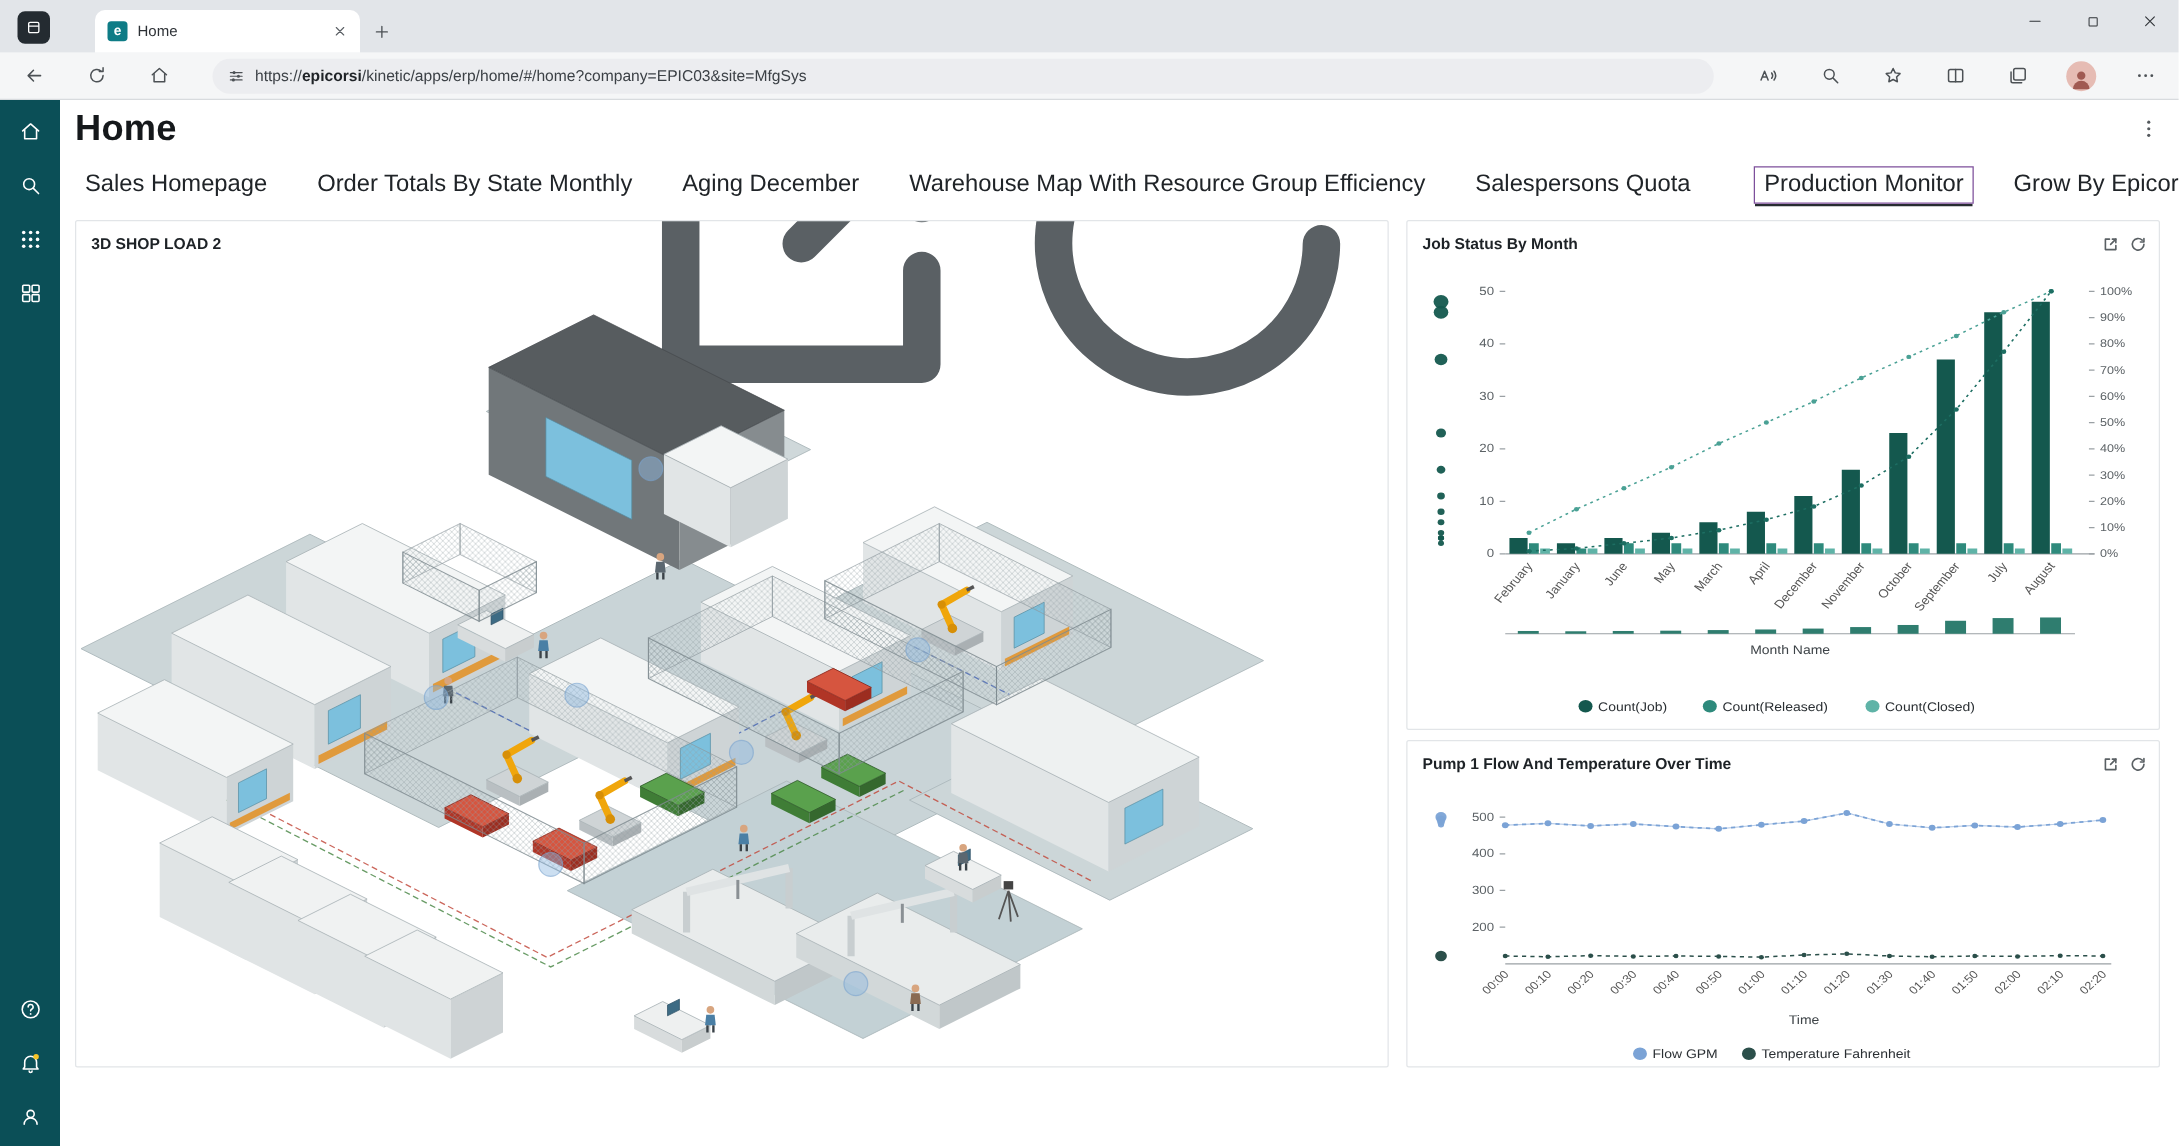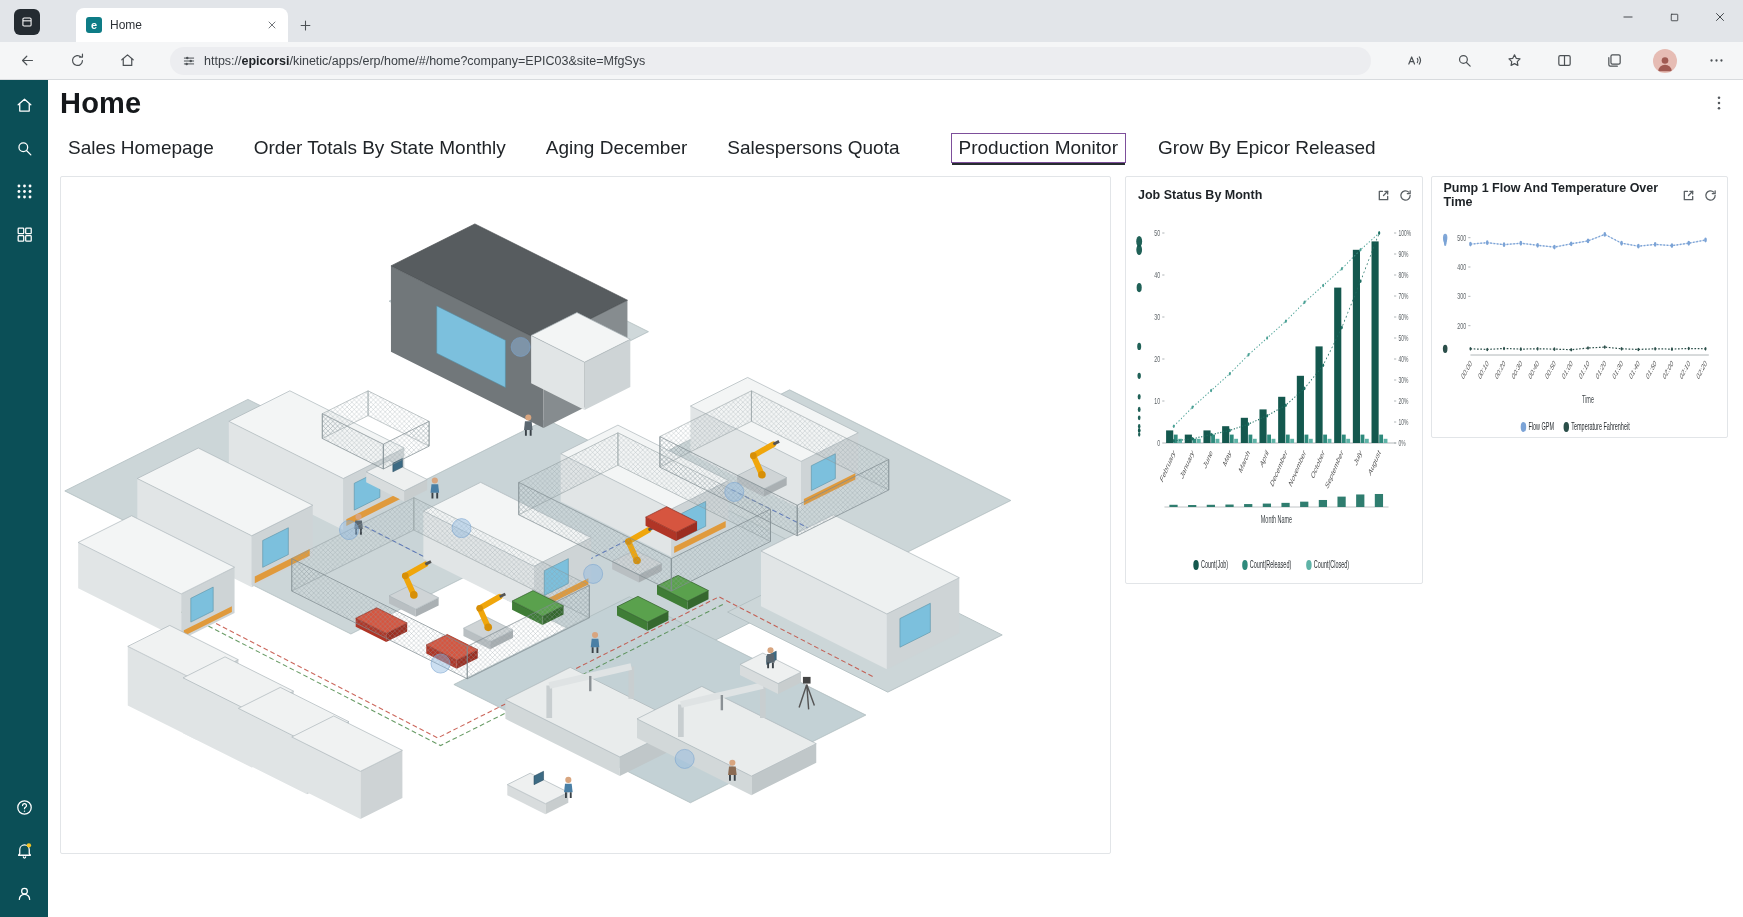--- a/index.html
+++ b/index.html
@@ -54,21 +54,21 @@
   .dtab.active { border-color:#7d4f9b; box-shadow:0 3px 0 -1px #272c30;margin-left:19px; }
 
   .content { display:flex; gap:14px; margin-top:13px; height:678px; }
   .panel { background:#fff; border:1px solid #e2e5e8; border-radius:2px; overflow:hidden; }
   .panel-head { display:flex; align-items:center; padding:8px 10px 0 12px; height:28px; }
   .panel-title { font-size:12.5px; font-weight:bold; color:#1d2226; }
   .panel-icons { margin-left:auto; display:flex; gap:9px; }
   .pic { width:13px; height:13px; stroke:#5a6064; fill:none; stroke-width:1.4; stroke-linecap:round; stroke-linejoin:round; }
   .panel.shop { flex:1; }
   .panel.shop svg { width:100%; height:calc(100% - 30px); }
-  .rightcol { width:603px; flex:none; display:flex; flex-direction:row; gap:8px; }
+  .rightcol { width:603px; flex:none; display:flex; flex-direction:column; gap:8px; }
   .panel.job { height:408px; }
   .panel.pump { height:262px; }
 </style>
 </head>
 <body>
 
 <div class="tabstrip">
   <button class="tab-actions">
     <svg viewBox="0 0 24 24" width="14" height="14">
       <rect x="5" y="5" width="14" height="14" rx="2" fill="none" stroke="#fff" stroke-width="1.8"></rect>
@@ -245,27 +245,42 @@
             <circle cx="12" cy="12" r="1.7" fill="#54595d"></circle>
             <circle cx="12" cy="19" r="1.7" fill="#54595d"></circle>
           </svg>
         </button>
     </div>
 
     <nav class="dashtabs">
         <button class="dtab">Sales Homepage</button>
         <button class="dtab">Order Totals By State Monthly</button>
         <button class="dtab">Aging December</button>
+        <button class="dtab">Warehouse Map With Resource Group Efficiency</button>
         <button class="dtab">Salespersons Quota</button>
         <button class="dtab active">Production Monitor</button>
         <button class="dtab">Grow By Epicor Released</button>
       </nav>
 
     <section class="content">
       <div class="panel shop">
+        <div class="panel-head">
+          <span class="panel-title">3D SHOP LOAD 2</span>
+          <span class="panel-icons">
+            <svg class="pic" viewBox="0 0 14 14">
+                <path d="M6 2.5H2.5v9h9V8"></path>
+                <path d="M8.5 2.5h3v3"></path>
+                <path d="M11.5 2.5L7 7"></path>
+              </svg>
+            <svg class="pic" viewBox="0 0 14 14">
+                <path d="M12 7a5 5 0 1 1-1.5-3.6"></path>
+                <path d="M12 2v3h-3"></path>
+              </svg>
+          </span>
+        </div>
         <svg id="scene" viewBox="0 0 1100 645" preserveAspectRatio="xMidYMid meet">
             <defs>
               <pattern id="mesh" width="5" height="5" patternUnits="userSpaceOnUse">
                 <path d="M0 5L5 0M0 0L5 5" stroke="#93a0a4" stroke-width="0.4"></path>
               </pattern>
             </defs>
             <polygon points="448.0,62.0 616.0,146.0 512.0,198.0 344.0,114.0" fill="#cfd8da" stroke="#aebabd" stroke-width="0.8"></polygon>
             <polygon points="764.0,207.0 996.0,323.0 836.0,403.0 604.0,287.0" fill="#ccd6d8" stroke="#aebabd" stroke-width="0.8"></polygon>
             <polygon points="196.0,217.0 496.0,367.0 304.0,463.0 4.0,313.0" fill="#ccd6d8" stroke="#aebabd" stroke-width="0.8"></polygon>
             <polygon points="509.0,238.0 829.0,398.0 621.0,502.0 301.0,342.0" fill="#c9d4d7" stroke="#aebabd" stroke-width="0.8"></polygon>

